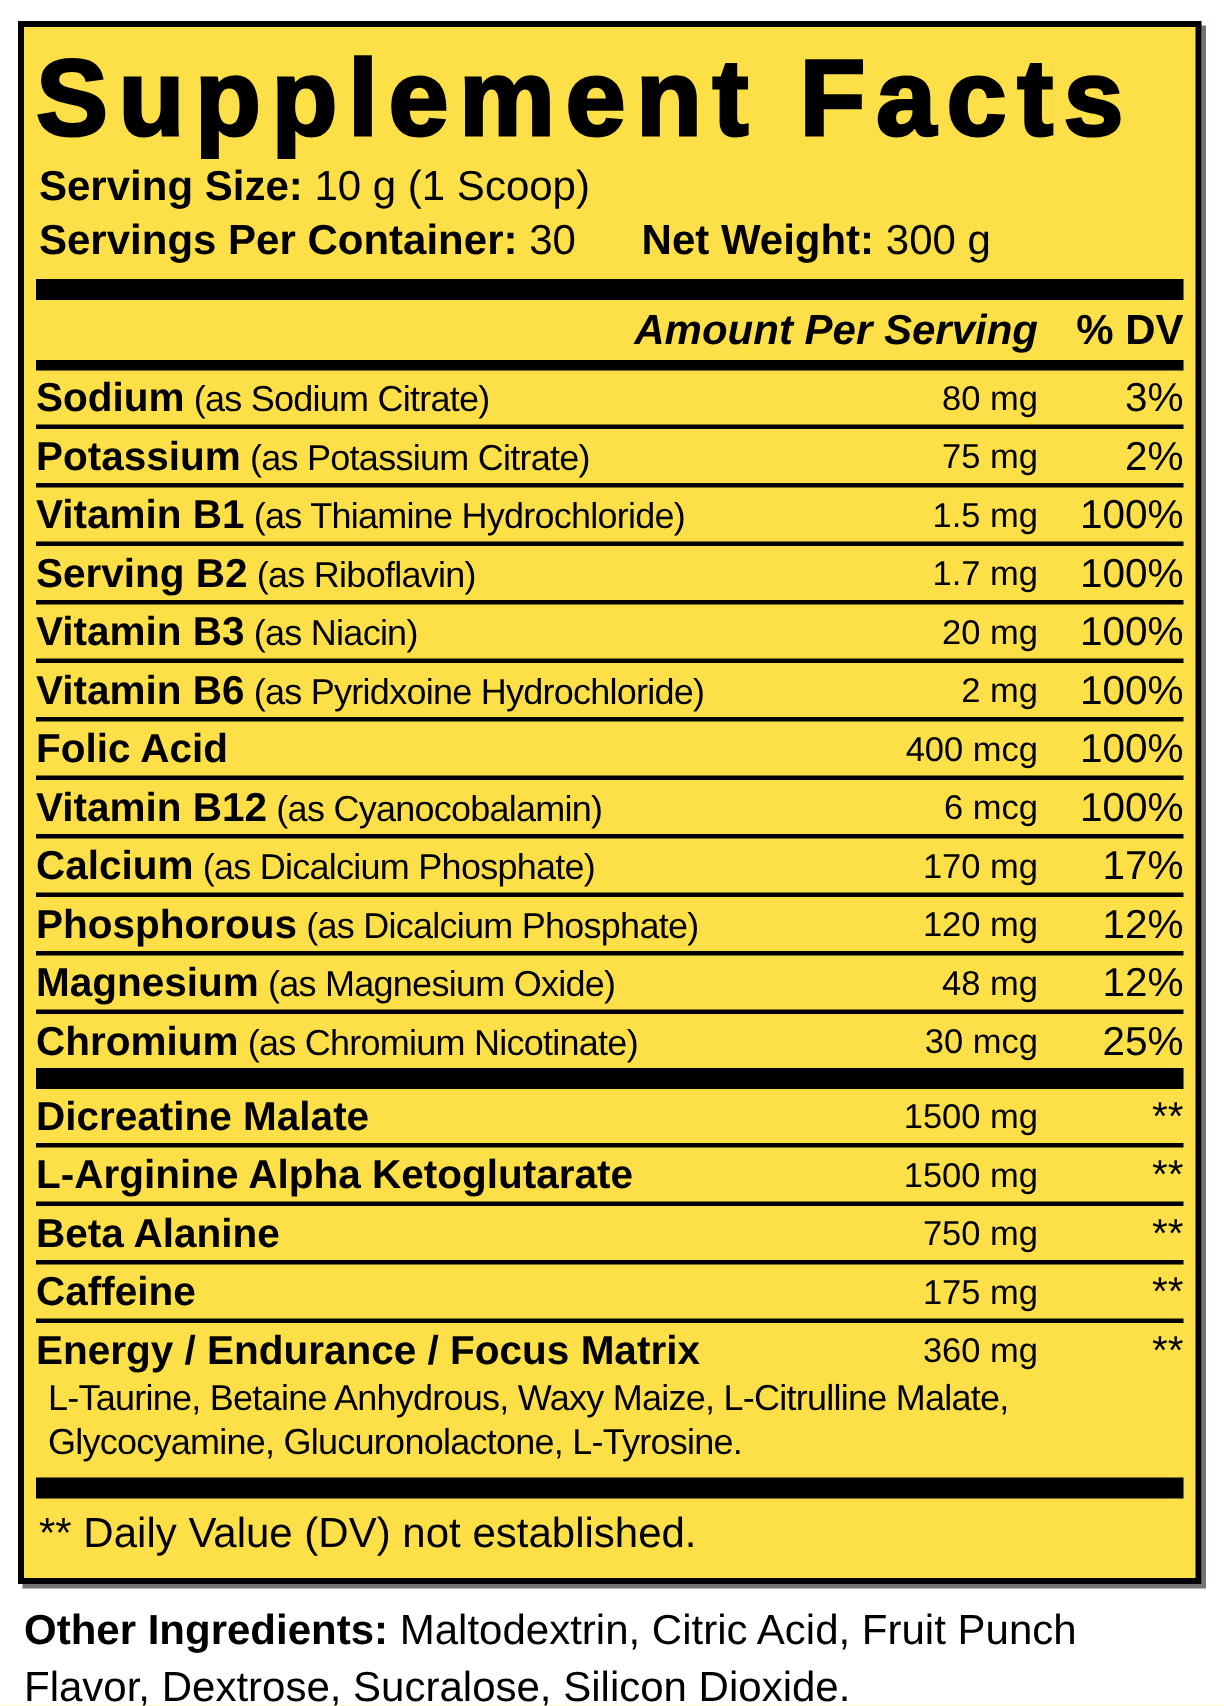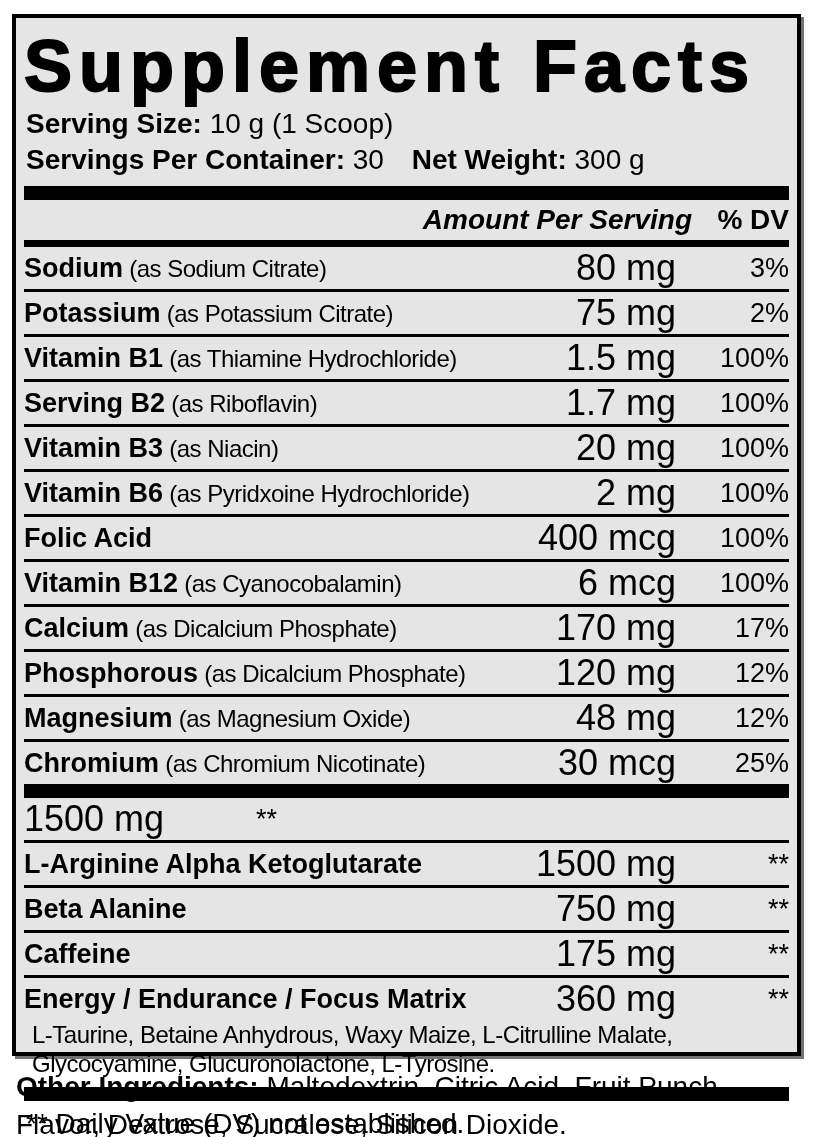--- a/index.html
+++ b/index.html
@@ -9,41 +9,41 @@
     font-family: "Liberation Sans", "DejaVu Sans", sans-serif;
     color: #000;
     position: relative;
     overflow: hidden;
   }
   .facts-box {
     position: absolute;
     left: 12px; top: 14px;
     width: 789px; height: 1042px;
     border: 4px solid #000;
-    background: #e5e5e5;
+    background: #fde047;
     padding: 0 8px;
     box-shadow: 3px 3px 0 rgba(0,0,0,0.55);
   }
   .title {
     margin-top: 12px;
     font-size: 72px;
     font-weight: bold;
     letter-spacing: 7px;
     line-height: 1.0;
     white-space: nowrap;
     -webkit-text-stroke: 2px #000;
   }
   .serving-line {
     font-size: 28px;
     line-height: 36px;
     margin-left: 2px;
   }
   .serving-line .lbl { font-weight: bold; }
   .serving-line.first { margin-top: 4px; }
-  .net-weight { margin-left: 20px; }
+  .net-weight { margin-left: 36px; }
   .bar { background: #000; width: 100%; }
   .bar.thick { height: 14px; }
   .bar.medium { height: 7px; }
   .bar.mt { margin-top: 8px; }
   .hdr-row {
     display: flex;
     align-items: center;
     height: 40px;
     font-size: 28px;
     font-weight: bold;
@@ -51,26 +51,25 @@
   .hdr-row .spacer { flex: 1; }
   .hdr-row .amt-h { text-align: right; font-style: italic; }
   .hdr-row .dv-h { width: 97px; text-align: right; }
   .rows { width: 100%; }
   .row { border-top: 3px solid #000; }
   .row.first { border-top: none; }
   .row-main {
     display: flex;
     align-items: center;
     min-height: 36px;
-    gap: 16px;
   }
   .cell.name { flex: 1; white-space: nowrap; overflow: visible; }
   .nm { font-size: 27px; font-weight: bold; }
   .det { font-size: 24px; font-weight: normal; letter-spacing: -0.5px; }
-  .cell.amount { font-size: 36px; text-align: right; white-space: nowrap; }
+  .cell.amount { font-size: 23px; text-align: right; white-space: nowrap; }
   .cell.dv { width: 97px; font-size: 27px; text-align: right; white-space: nowrap; }
   .subtext {
     font-size: 24px;
     line-height: 1.22;
     letter-spacing: -0.5px;
     padding: 0 0 8px 8px;
     max-width: 690px;
   }
   .footnote {
     font-size: 28px;
@@ -224,20 +223,23 @@
       <div class="cell dv">25%</div>
     </div>
   </div>
     </div>
 
   <div class="bar thick"></div>
 
   <div class="rows" id="rows2">
       <div class="row first">
     <div class="row-main">
+      <div class="cell name">
+        <span class="nm">Dicreatine Malate</span><span class="det"></span>
+      </div>
       <div class="cell amount">1500 mg</div>
       <div class="cell dv">**</div>
     </div>
   </div>
       <div class="row">
     <div class="row-main">
       <div class="cell name">
         <span class="nm">L-Arginine Alpha Ketoglutarate</span><span class="det"></span>
       </div>
       <div class="cell amount">1500 mg</div>

